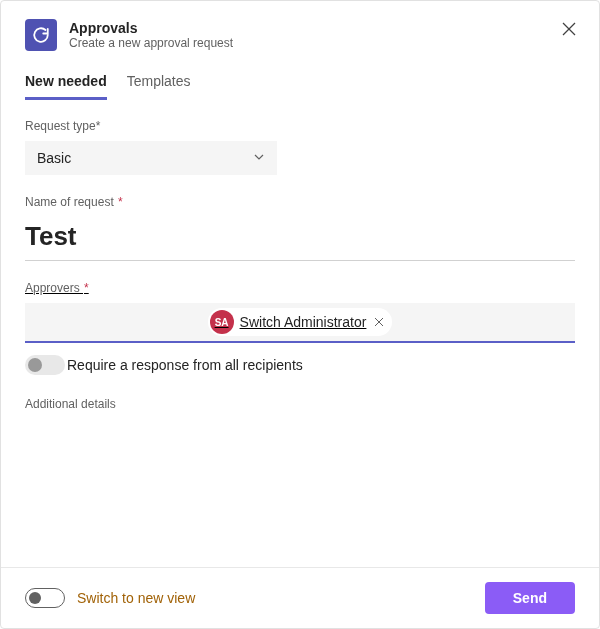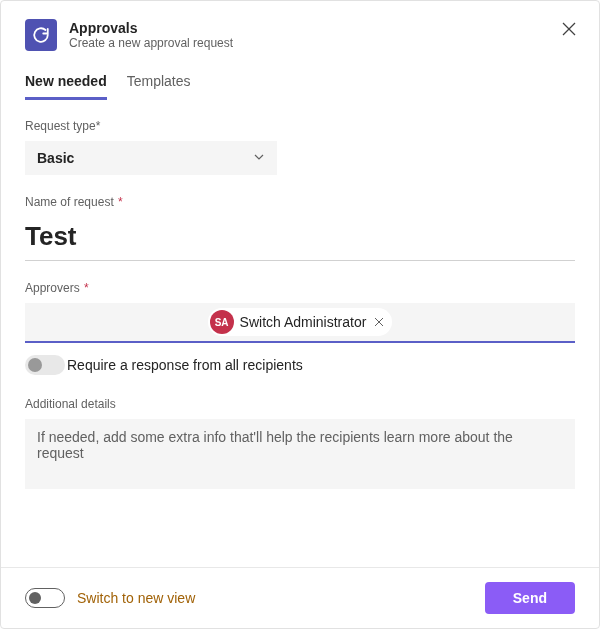--- a/index.html
+++ b/index.html
@@ -36,21 +36,20 @@
   .scroll-area::-webkit-scrollbar-thumb { background: #c8c8c8; border-radius: 2px; }
   .scroll-area::-webkit-scrollbar-track { background: #f3f3f3; }
   .field { margin-bottom: 20px; }
   .field-label { font-size: 12px; color: #616161; margin-bottom: 8px; display: block; }
   .req { color: #c4314b; margin-left: 1px; }
   .select-box {
     width: 252px; height: 34px; background: #f5f5f5; border: none;
     border-bottom: 1px solid transparent; display: flex; align-items: center;
     justify-content: space-between; padding: 0 12px; font-size: 14px; color: #242424;
     cursor: pointer;
-    font-weight: bold;
   }
   .chevron { color: #616161; }
   .name-input {
     width: 100%; border: none; border-bottom: 1px solid #d1d1d1;
     font-size: 26px; font-weight: 700; color: #242424; padding: 4px 0 8px 0;
     background: transparent; outline: none; font-family: inherit;
   }
   .approvers-box {
     width: 100%; min-height: 40px; background: #f5f5f5;
     border-bottom: 2px solid #5b5fc7; display: flex; align-items: center;
@@ -146,21 +145,21 @@
       </div>
     </div>
 
     <div class="field">
       <label class="field-label">
         <span>Name of request </span><span class="req">*</span>
       </label>
       <input class="name-input" value="Test" style="">
     </div>
 
-    <div class="field" style="margin-bottom:8px;">
+    <div class="field" style="margin-bottom:8px;text-decoration:underline;">
       <label class="field-label">
         <span>Approvers </span><span class="req">*</span>
       </label>
       <div class="approvers-box">
         <div class="chip">
           <span class="avatar">SA</span>
           <span>Switch Administrator</span>
           <span class="chip-remove">
             <svg width="10" height="10" viewBox="0 0 10 10" stroke="#616161" stroke-width="1">
                 <line x1="1" y1="1" x2="9" y2="9"></line>
@@ -173,21 +172,20 @@
 
     <div class="toggle-row">
       <div class="toggle">
         <div class="toggle-knob"></div>
       </div>
       <span class="toggle-label">Require a response from all recipients</span>
     </div>
 
     <div class="field">
       <label class="field-label">Additional details</label>
-      <textarea class="textarea" placeholder="If needed, add some extra info that'll help the recipients learn more about the request" style=""></textarea>
     </div>
 
   </div>
 
   <div class="footer">
     <div class="switch-row">
       <div class="switch-outline">
         <div class="switch-outline-knob"></div>
       </div>
       <span class="switch-label">Switch to new view</span>

